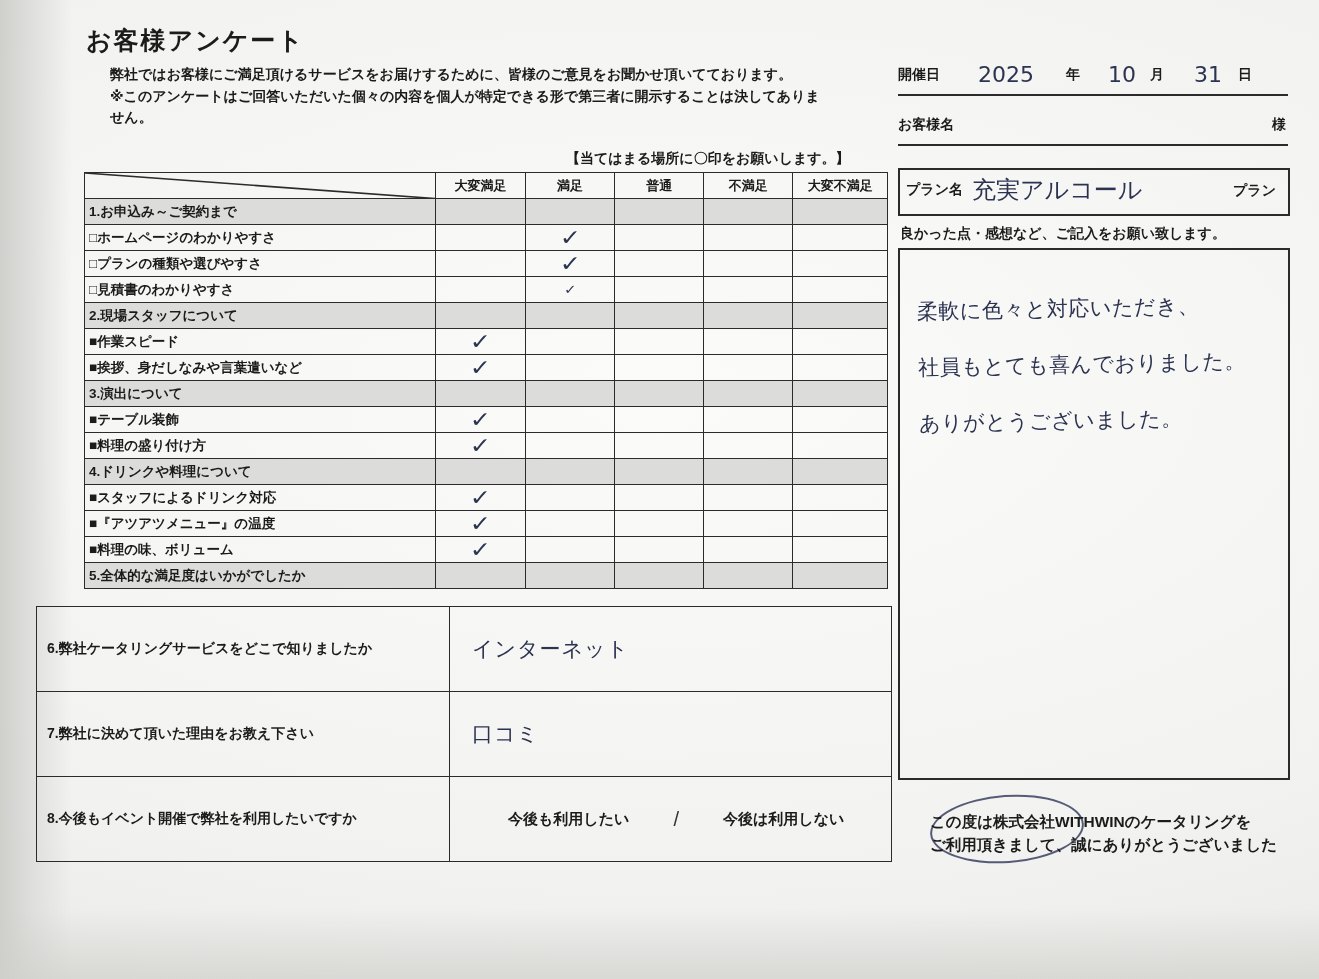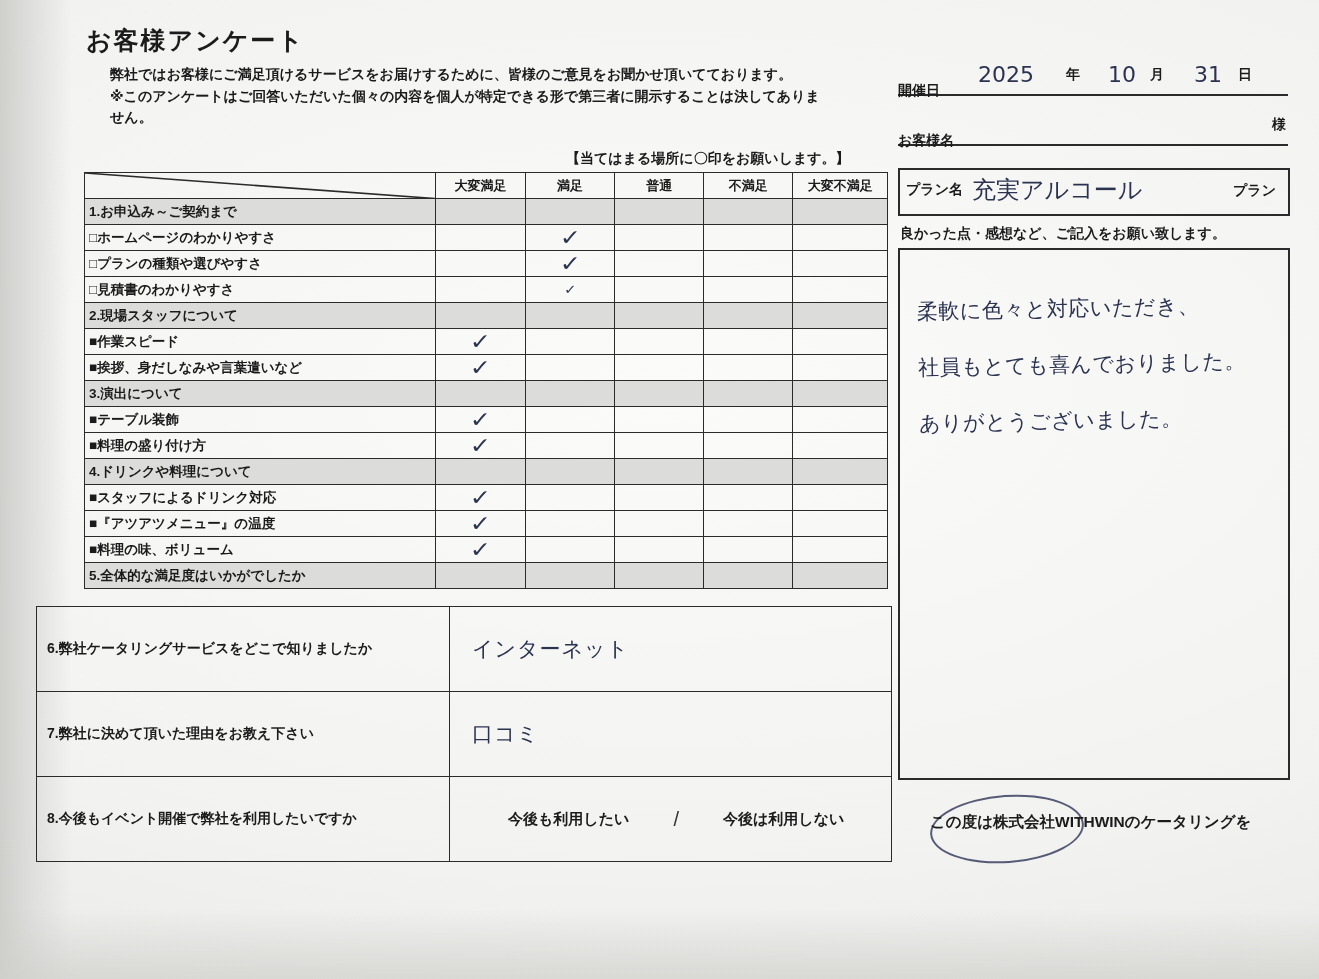--- a/index.html
+++ b/index.html
@@ -94,21 +94,21 @@
     border:2.5px solid #3a4160;border-radius:50%;
     transform:rotate(-4deg);
     opacity:.85;
   }
 
   
   .r-datebar{position:absolute;left:898px;top:60px;width:390px;}
   .r-datebar .line{
     border-bottom:2px solid #2b2b2b;height:34px;position:relative;
   }
-  .lbl{position:absolute;left:0;top:6px;font-size:14px;font-weight:700;margin-top:16px;}
+  .lbl{position:absolute;left:0;top:6px;font-size:14px;font-weight:700;}
   .hand-date{
     position:absolute;font-family:"DejaVu Sans",sans-serif;
     color:#2b3350;font-size:22px;font-weight:400;top:2px;
   }
   .unit{position:absolute;top:6px;font-size:14px;font-weight:700;}
 
   .r-name{position:absolute;left:898px;top:110px;width:390px;}
   .r-name .line{border-bottom:2px solid #2b2b2b;height:34px;position:relative;}
   .sama{position:absolute;right:2px;top:6px;font-size:14px;font-weight:700;}
 
@@ -388,15 +388,16 @@
   <div class="comment-lead">良かった点・感想など、ご記入をお願い致します。</div>
   <div class="commentbox"></div>
   <div class="comment-hand">
     <div>柔軟に色々と対応いただき、</div>
     <div>社員もとても喜んでおりました。</div>
     <div>ありがとうございました。</div>
   </div>
 
   <div class="thanks">
     <div>この度は株式会社WITHWINのケータリングを</div>
+    <div>ご利用頂きまして、誠にありがとうございました</div>
   </div>
 
 </div>
 
 </body></html>

